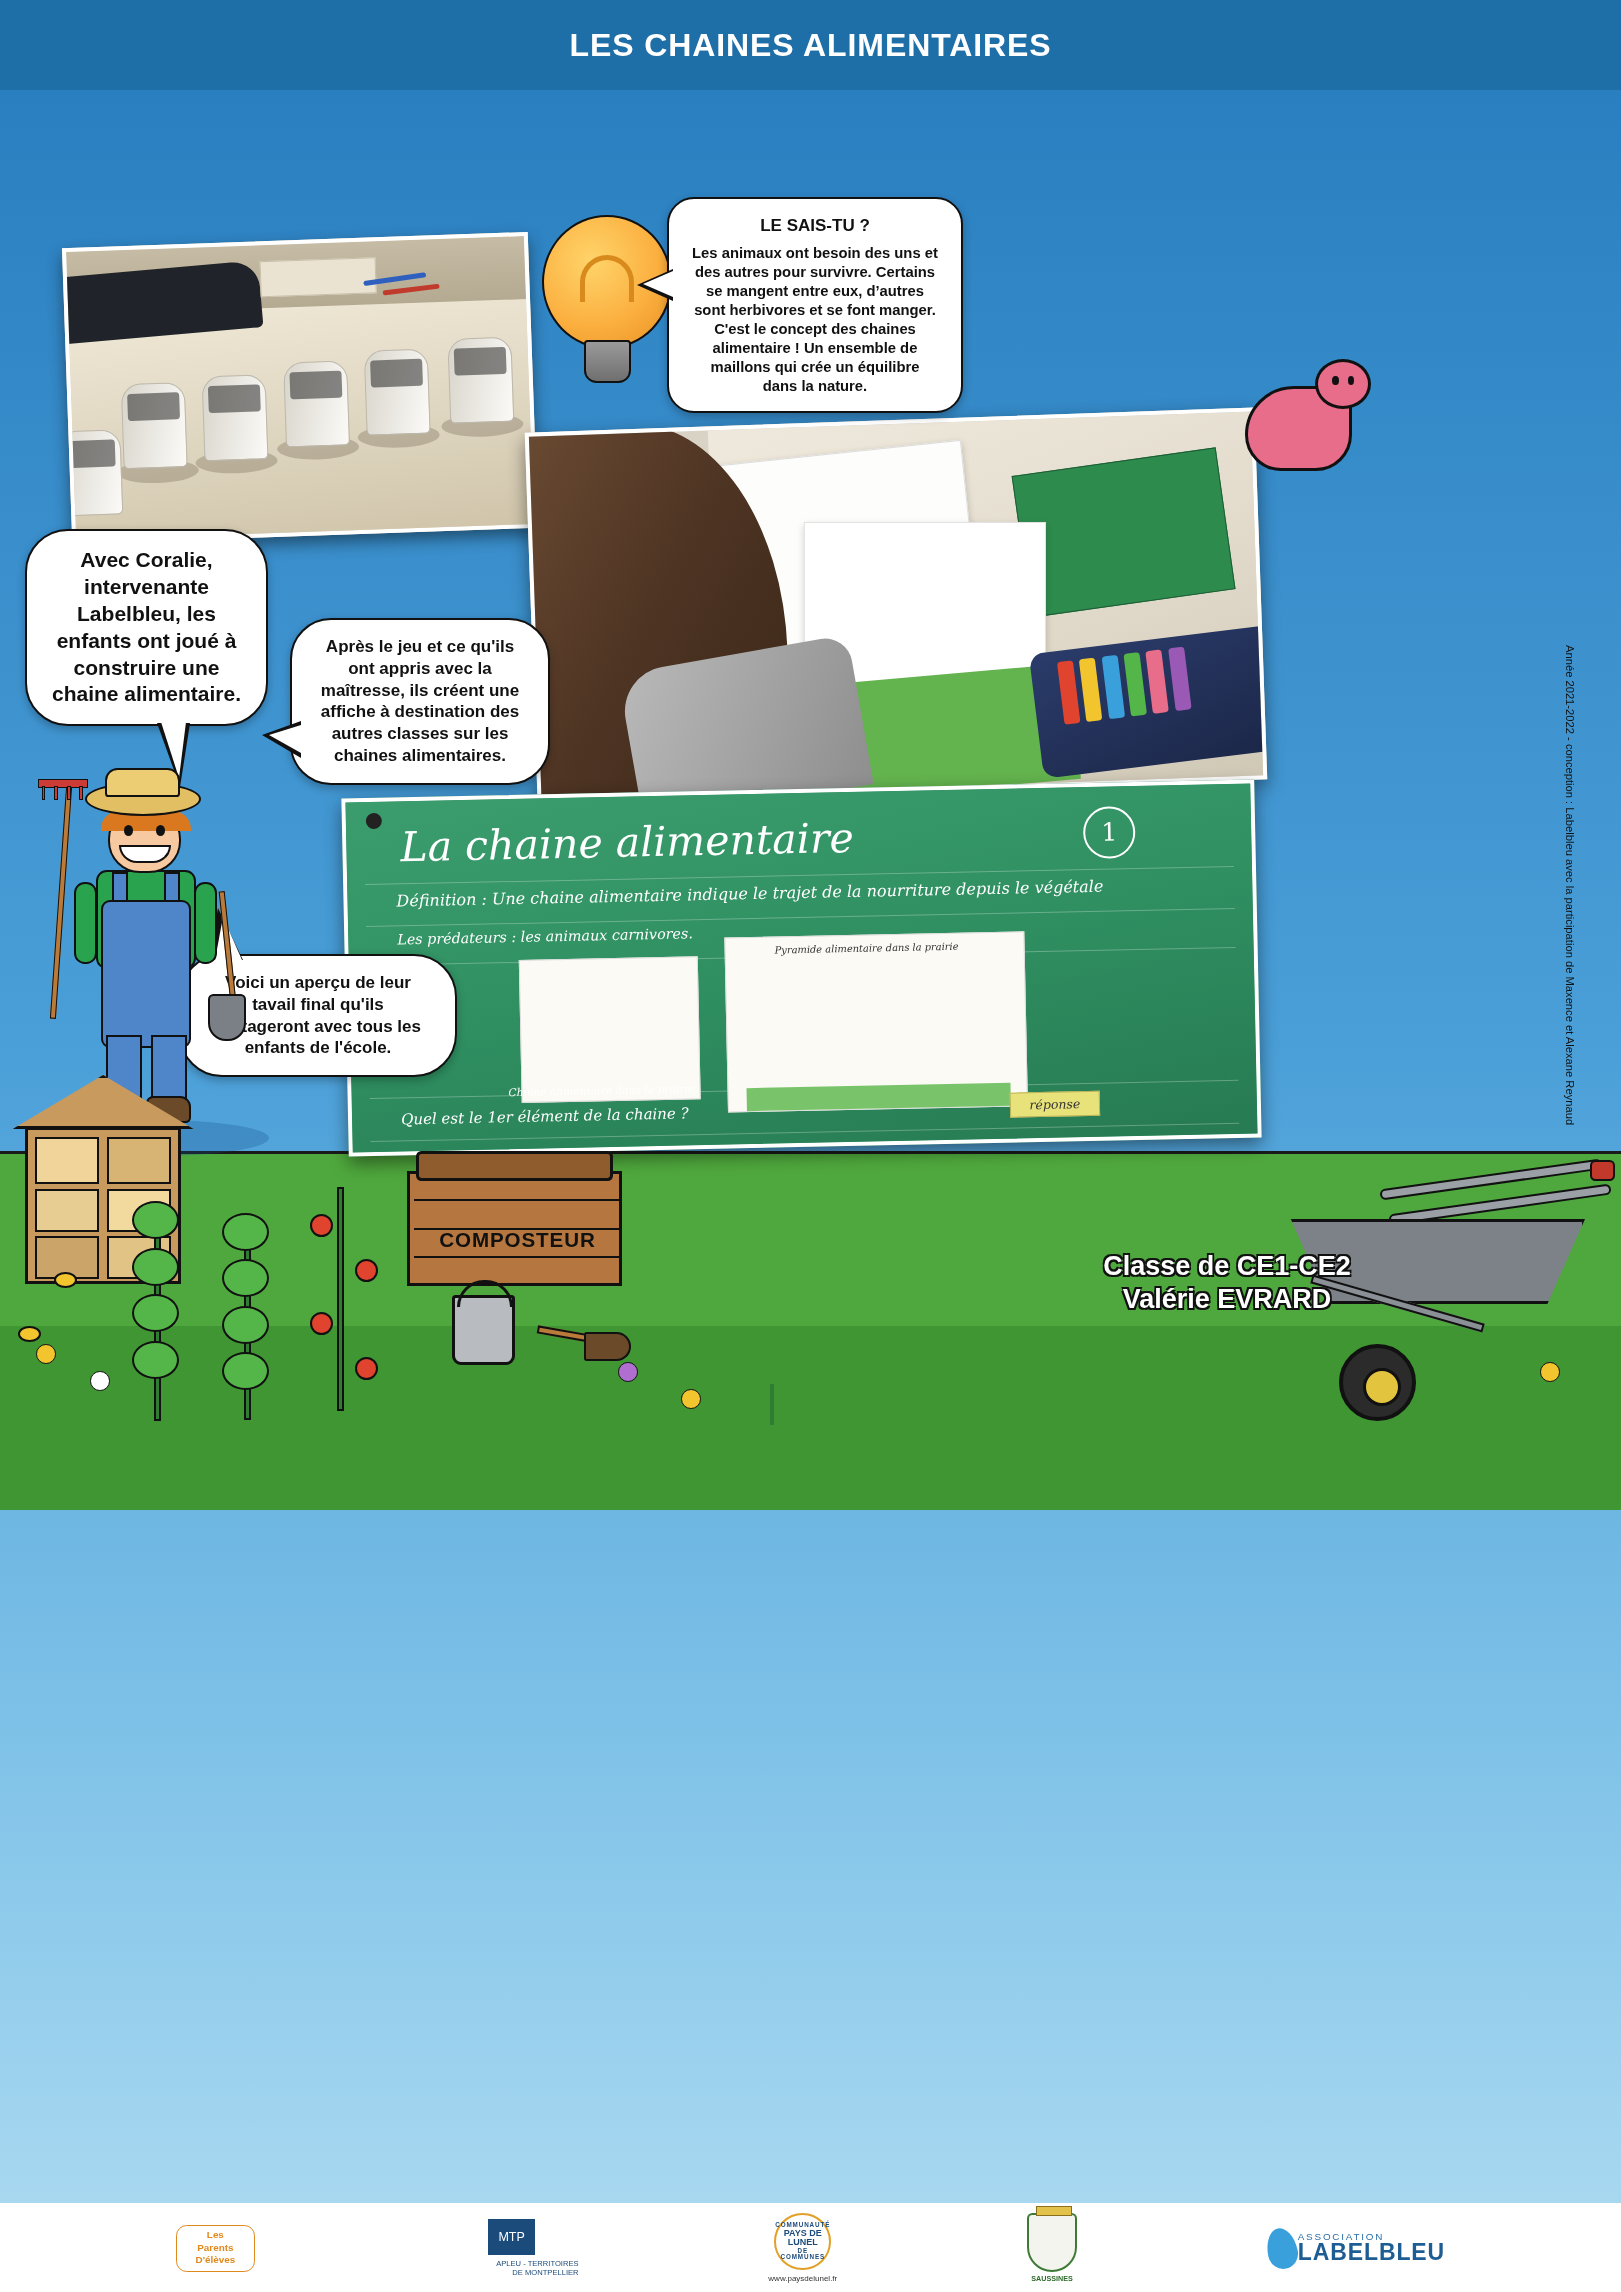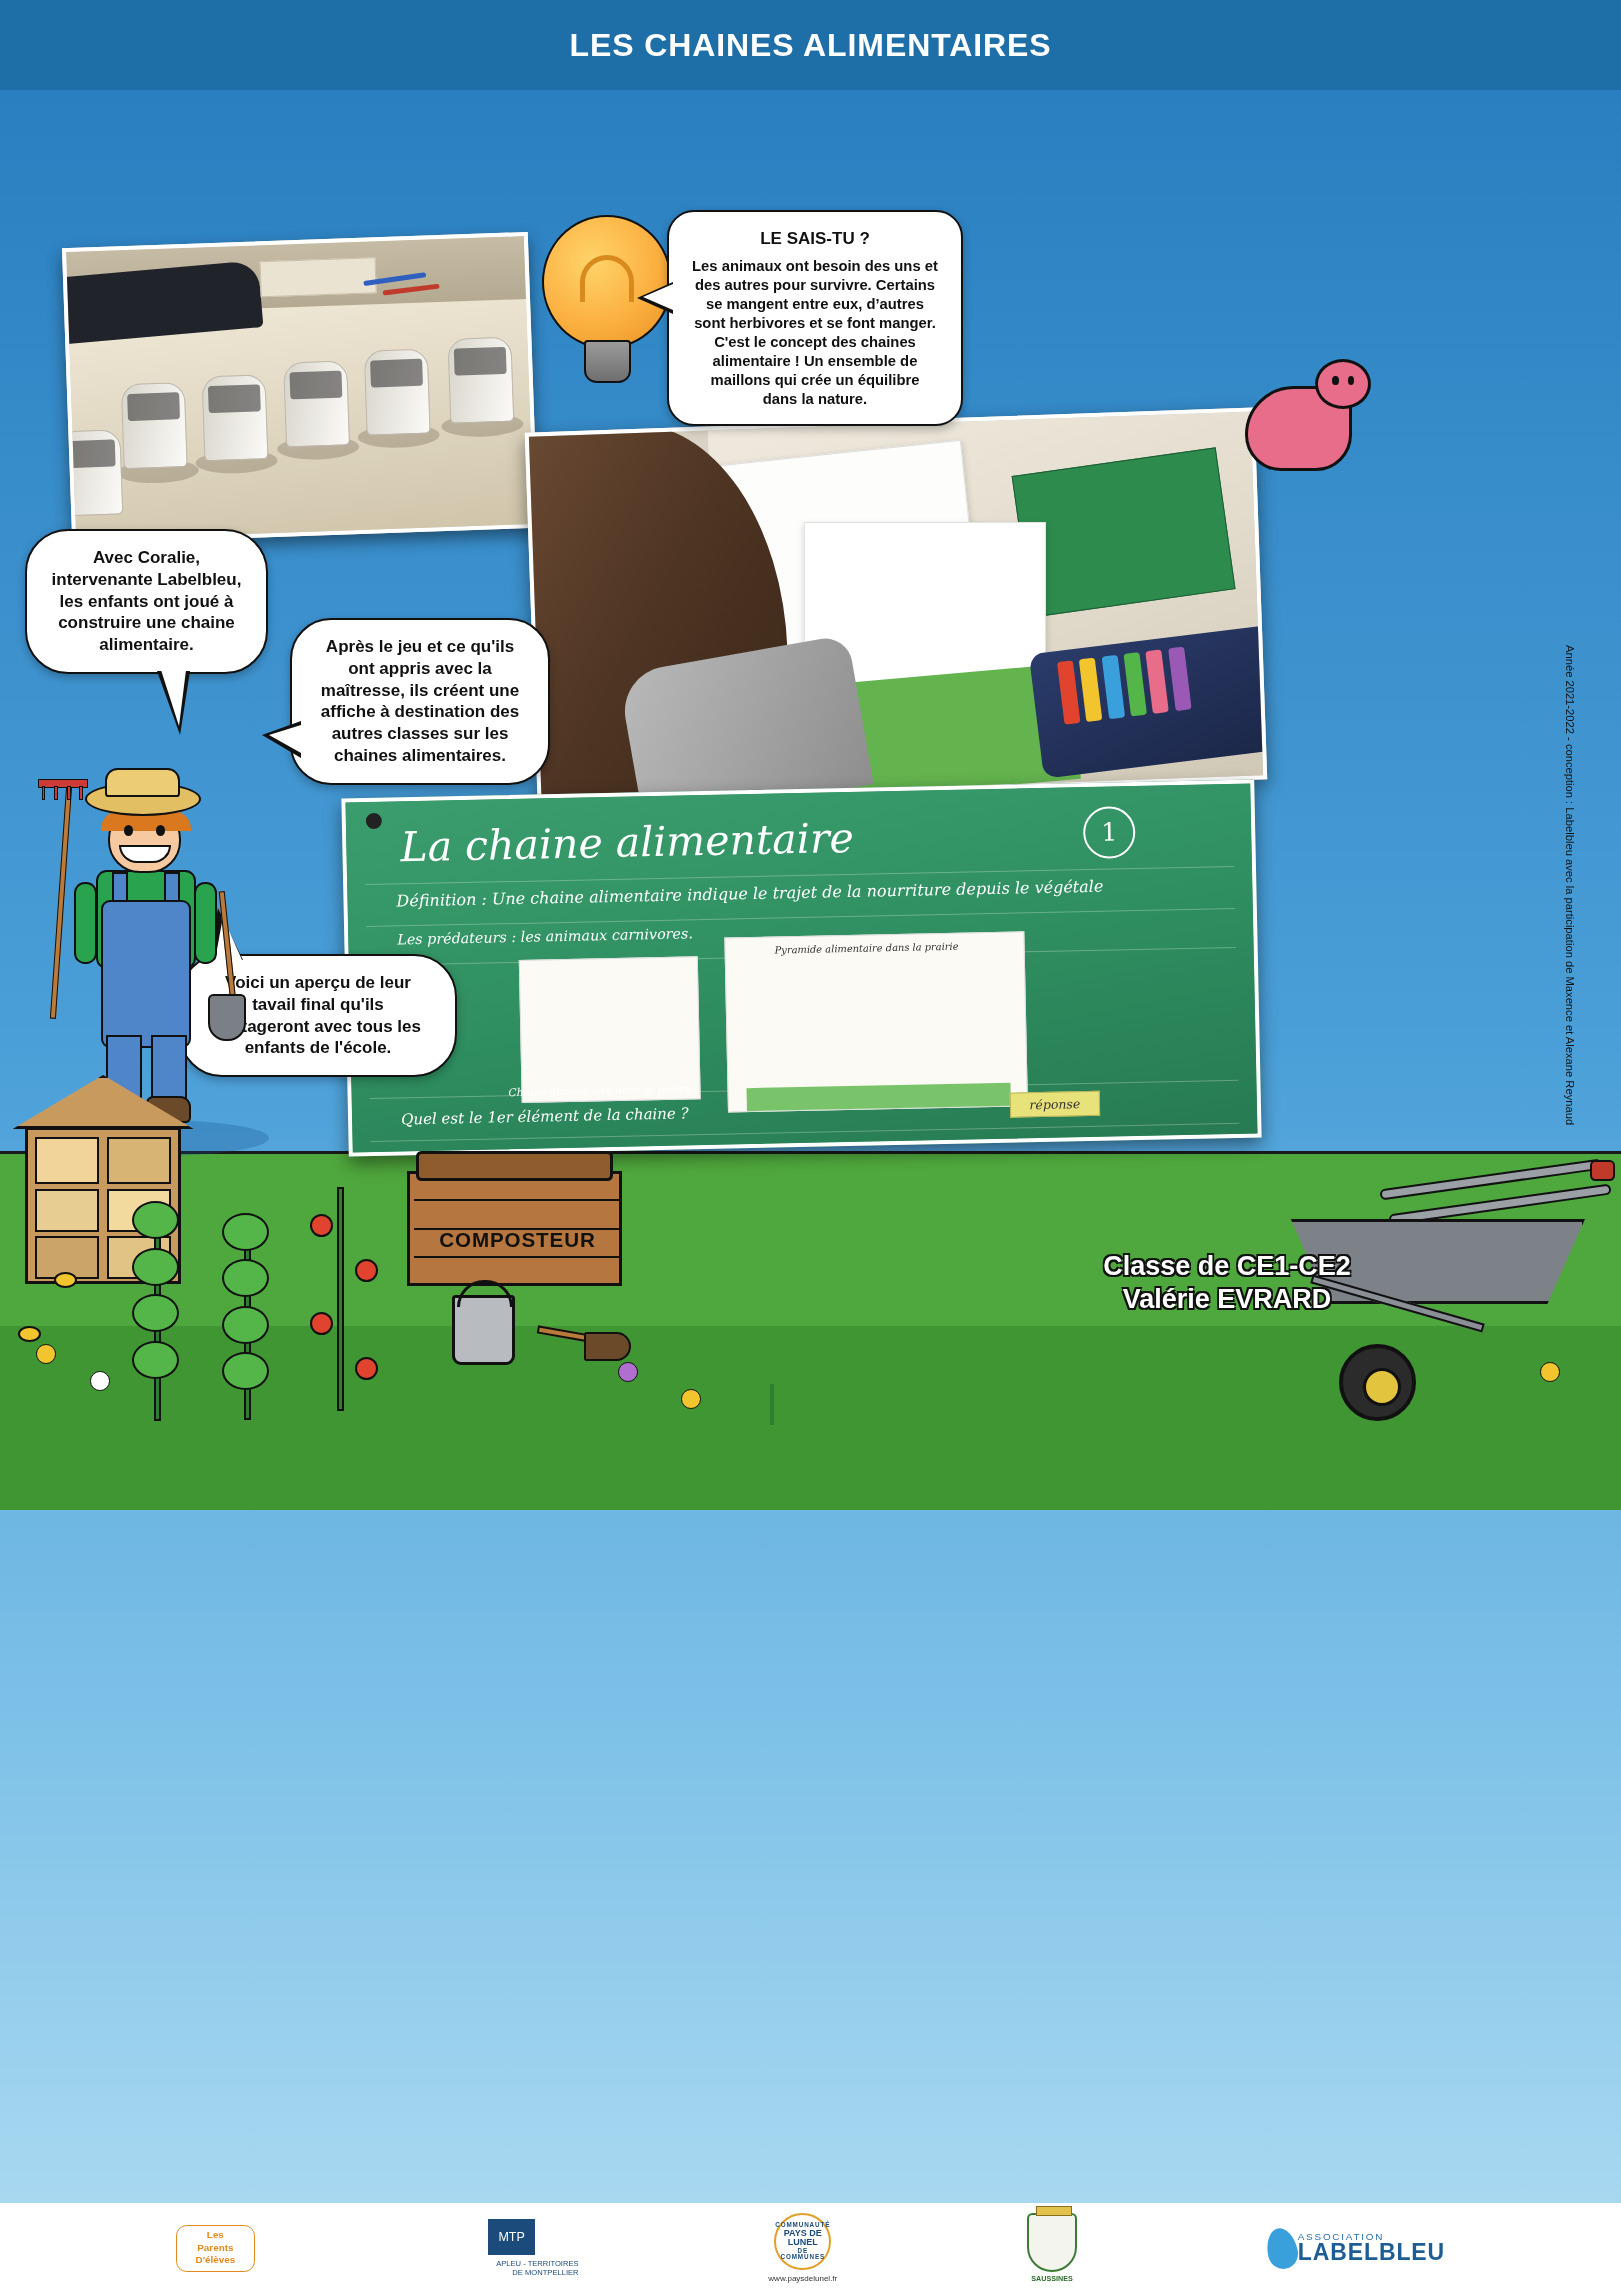--- a/index.html
+++ b/index.html
@@ -182,39 +182,39 @@
     text-align:center;
     line-height:1.28;
     box-shadow:0 3.6px 9px rgba(0,0,0,.25);
   }
   .bubble .tail {
     position:absolute; width:0; height:0;
   }
 
   .bubble-know {
     left:667px; top:107px; width:296px;
-    font-size:14.8px; border-radius:27px;margin-top:13px;
+    font-size:14.8px; border-radius:27px;
   }
   .bubble-know .kt { font-size:17px; margin-bottom:7.2px; }
   .bubble-know .tail {
     left:-32px; top:70px;
     border-top:16px solid transparent;
     border-bottom:16px solid transparent;
     border-right:36px solid #111;
   }
   .bubble-know .tail2 {
     position:absolute; left:-26px; top:72px;
     width:0;height:0;
     border-top:13.4px solid transparent;
     border-bottom:13.4px solid transparent;
     border-right:30px solid #fff;
   }
 
   .bubble-coralie {
-    left:25px; top:439px; width:243px; font-size:17px; border-radius:43px;
+    left:25px; top:439px; width:243px; font-size:21px; border-radius:43px;
   }
   .bubble-coralie .tail {
     left:130px; bottom:-63px;
     border-left:23px solid transparent;
     border-right:10.7px solid transparent;
     border-top:64px solid #111;
   }
   .bubble-coralie .tail2 {
     position:absolute; left:134px; bottom:-54px; width:0;height:0;
     border-left:18px solid transparent;

